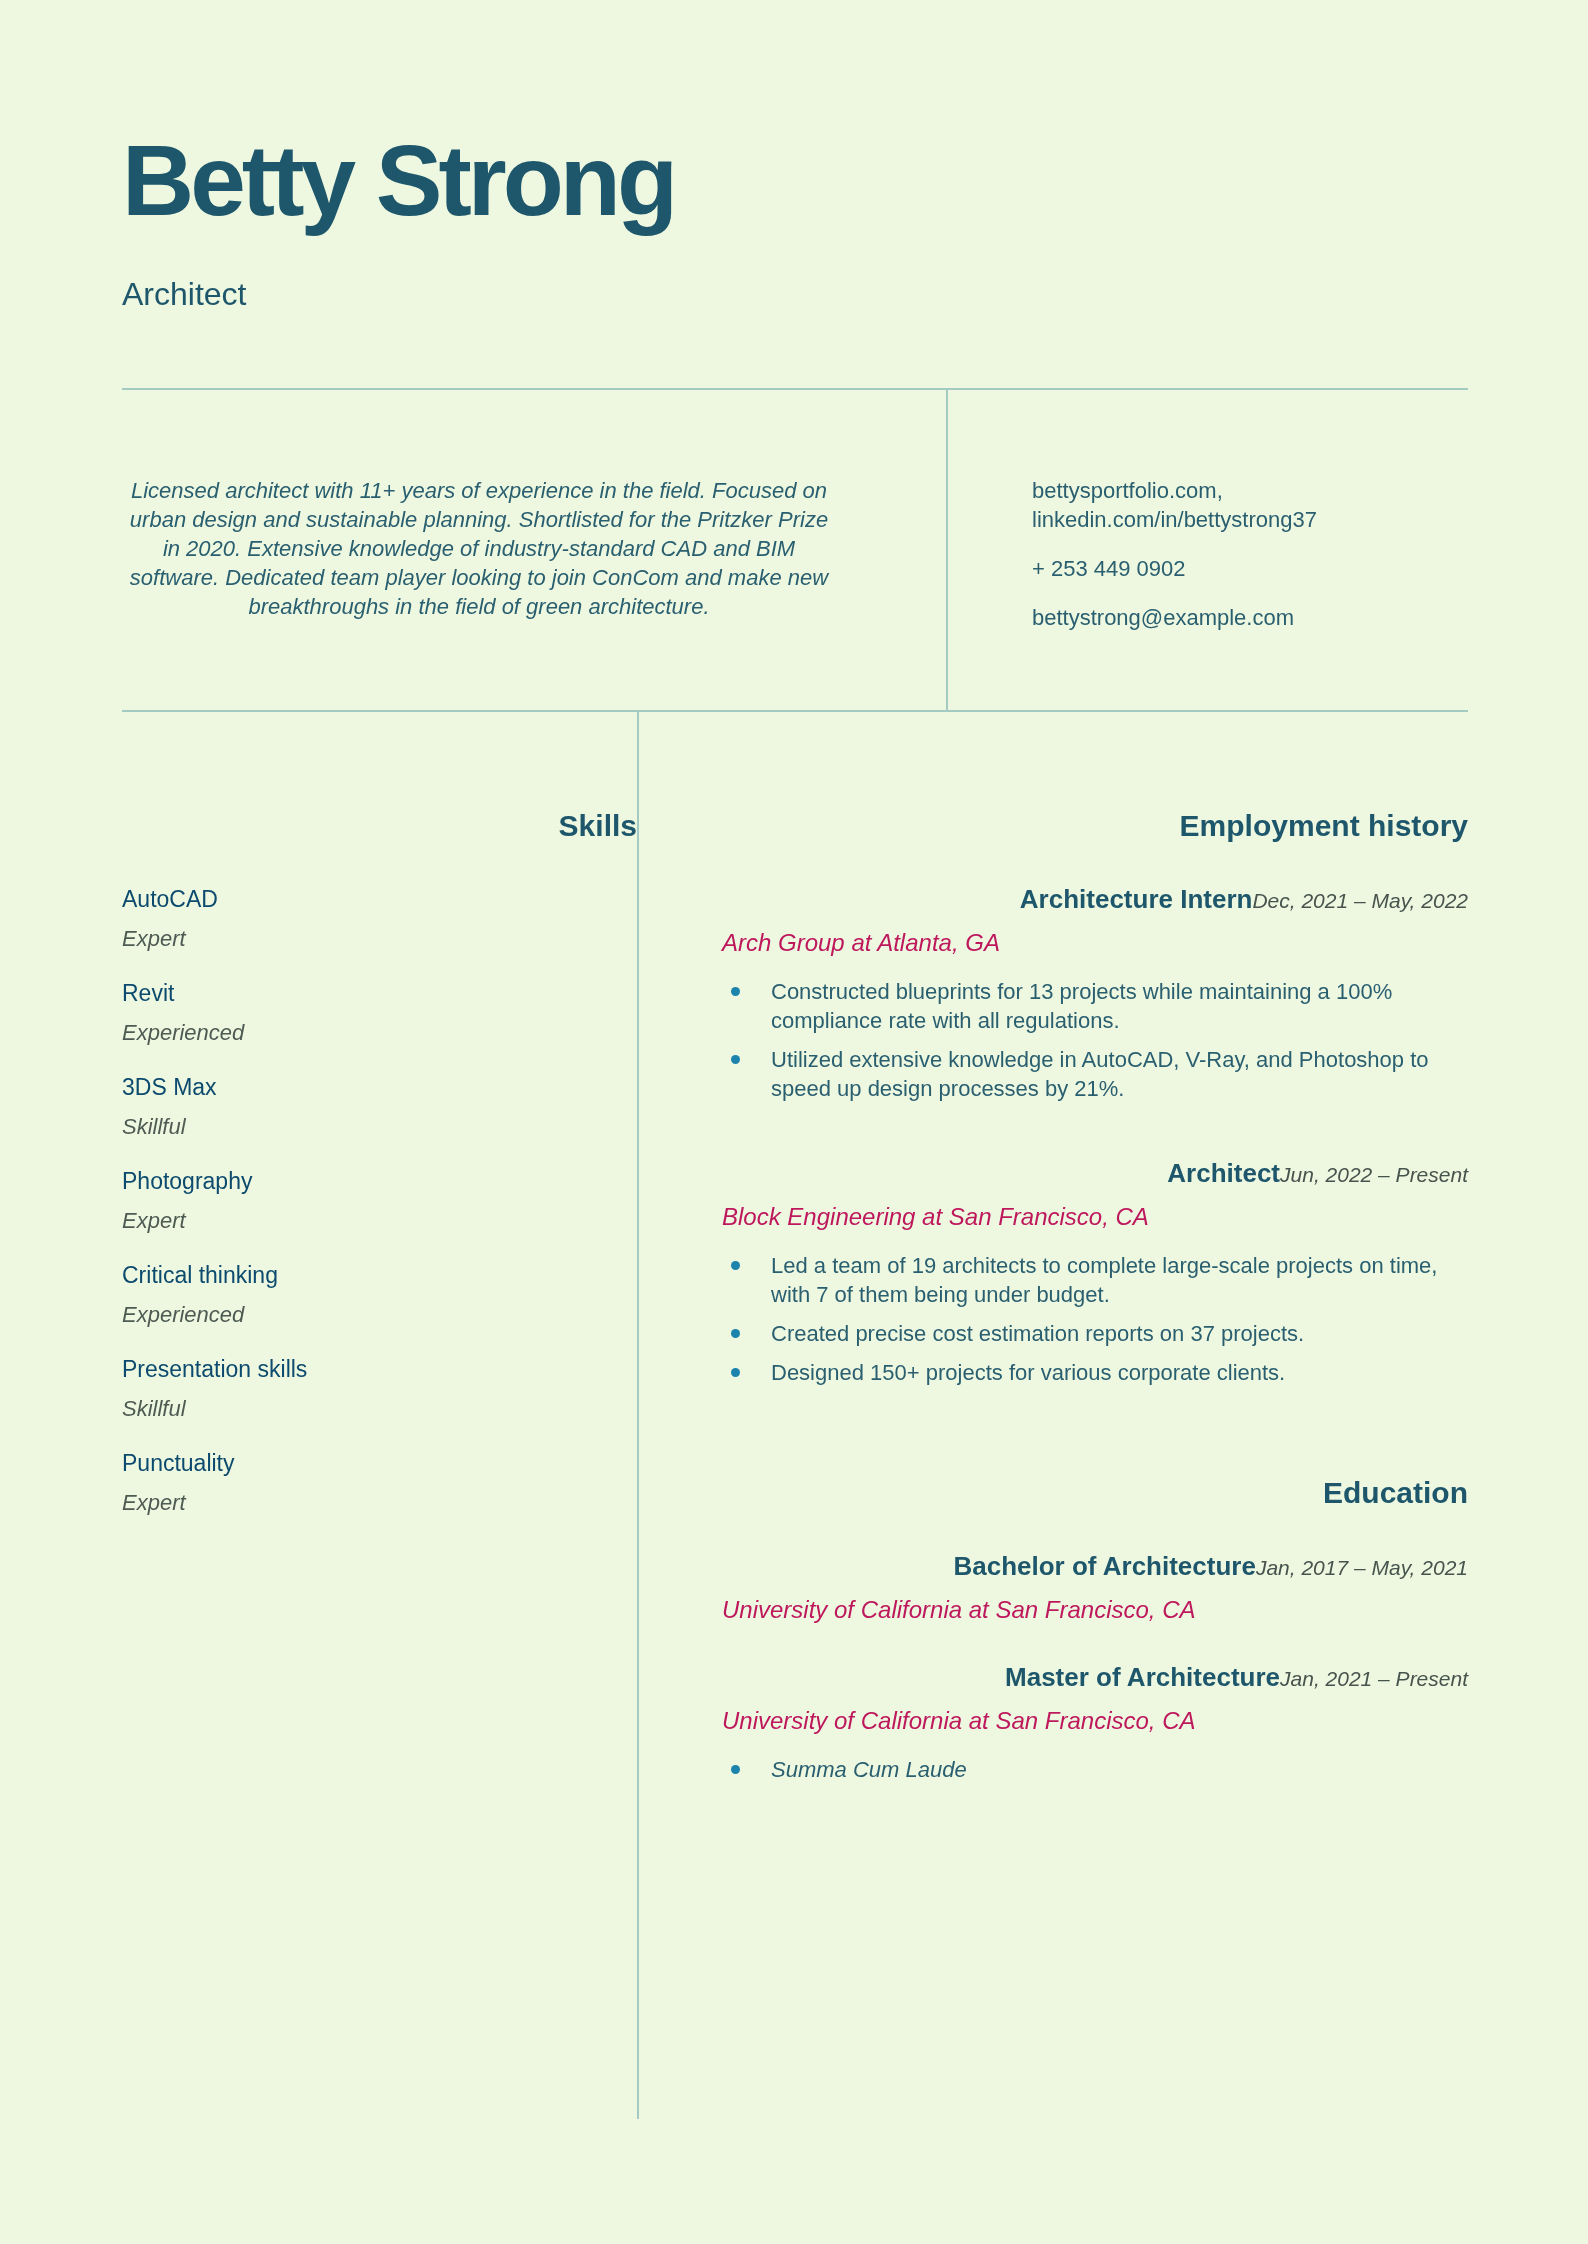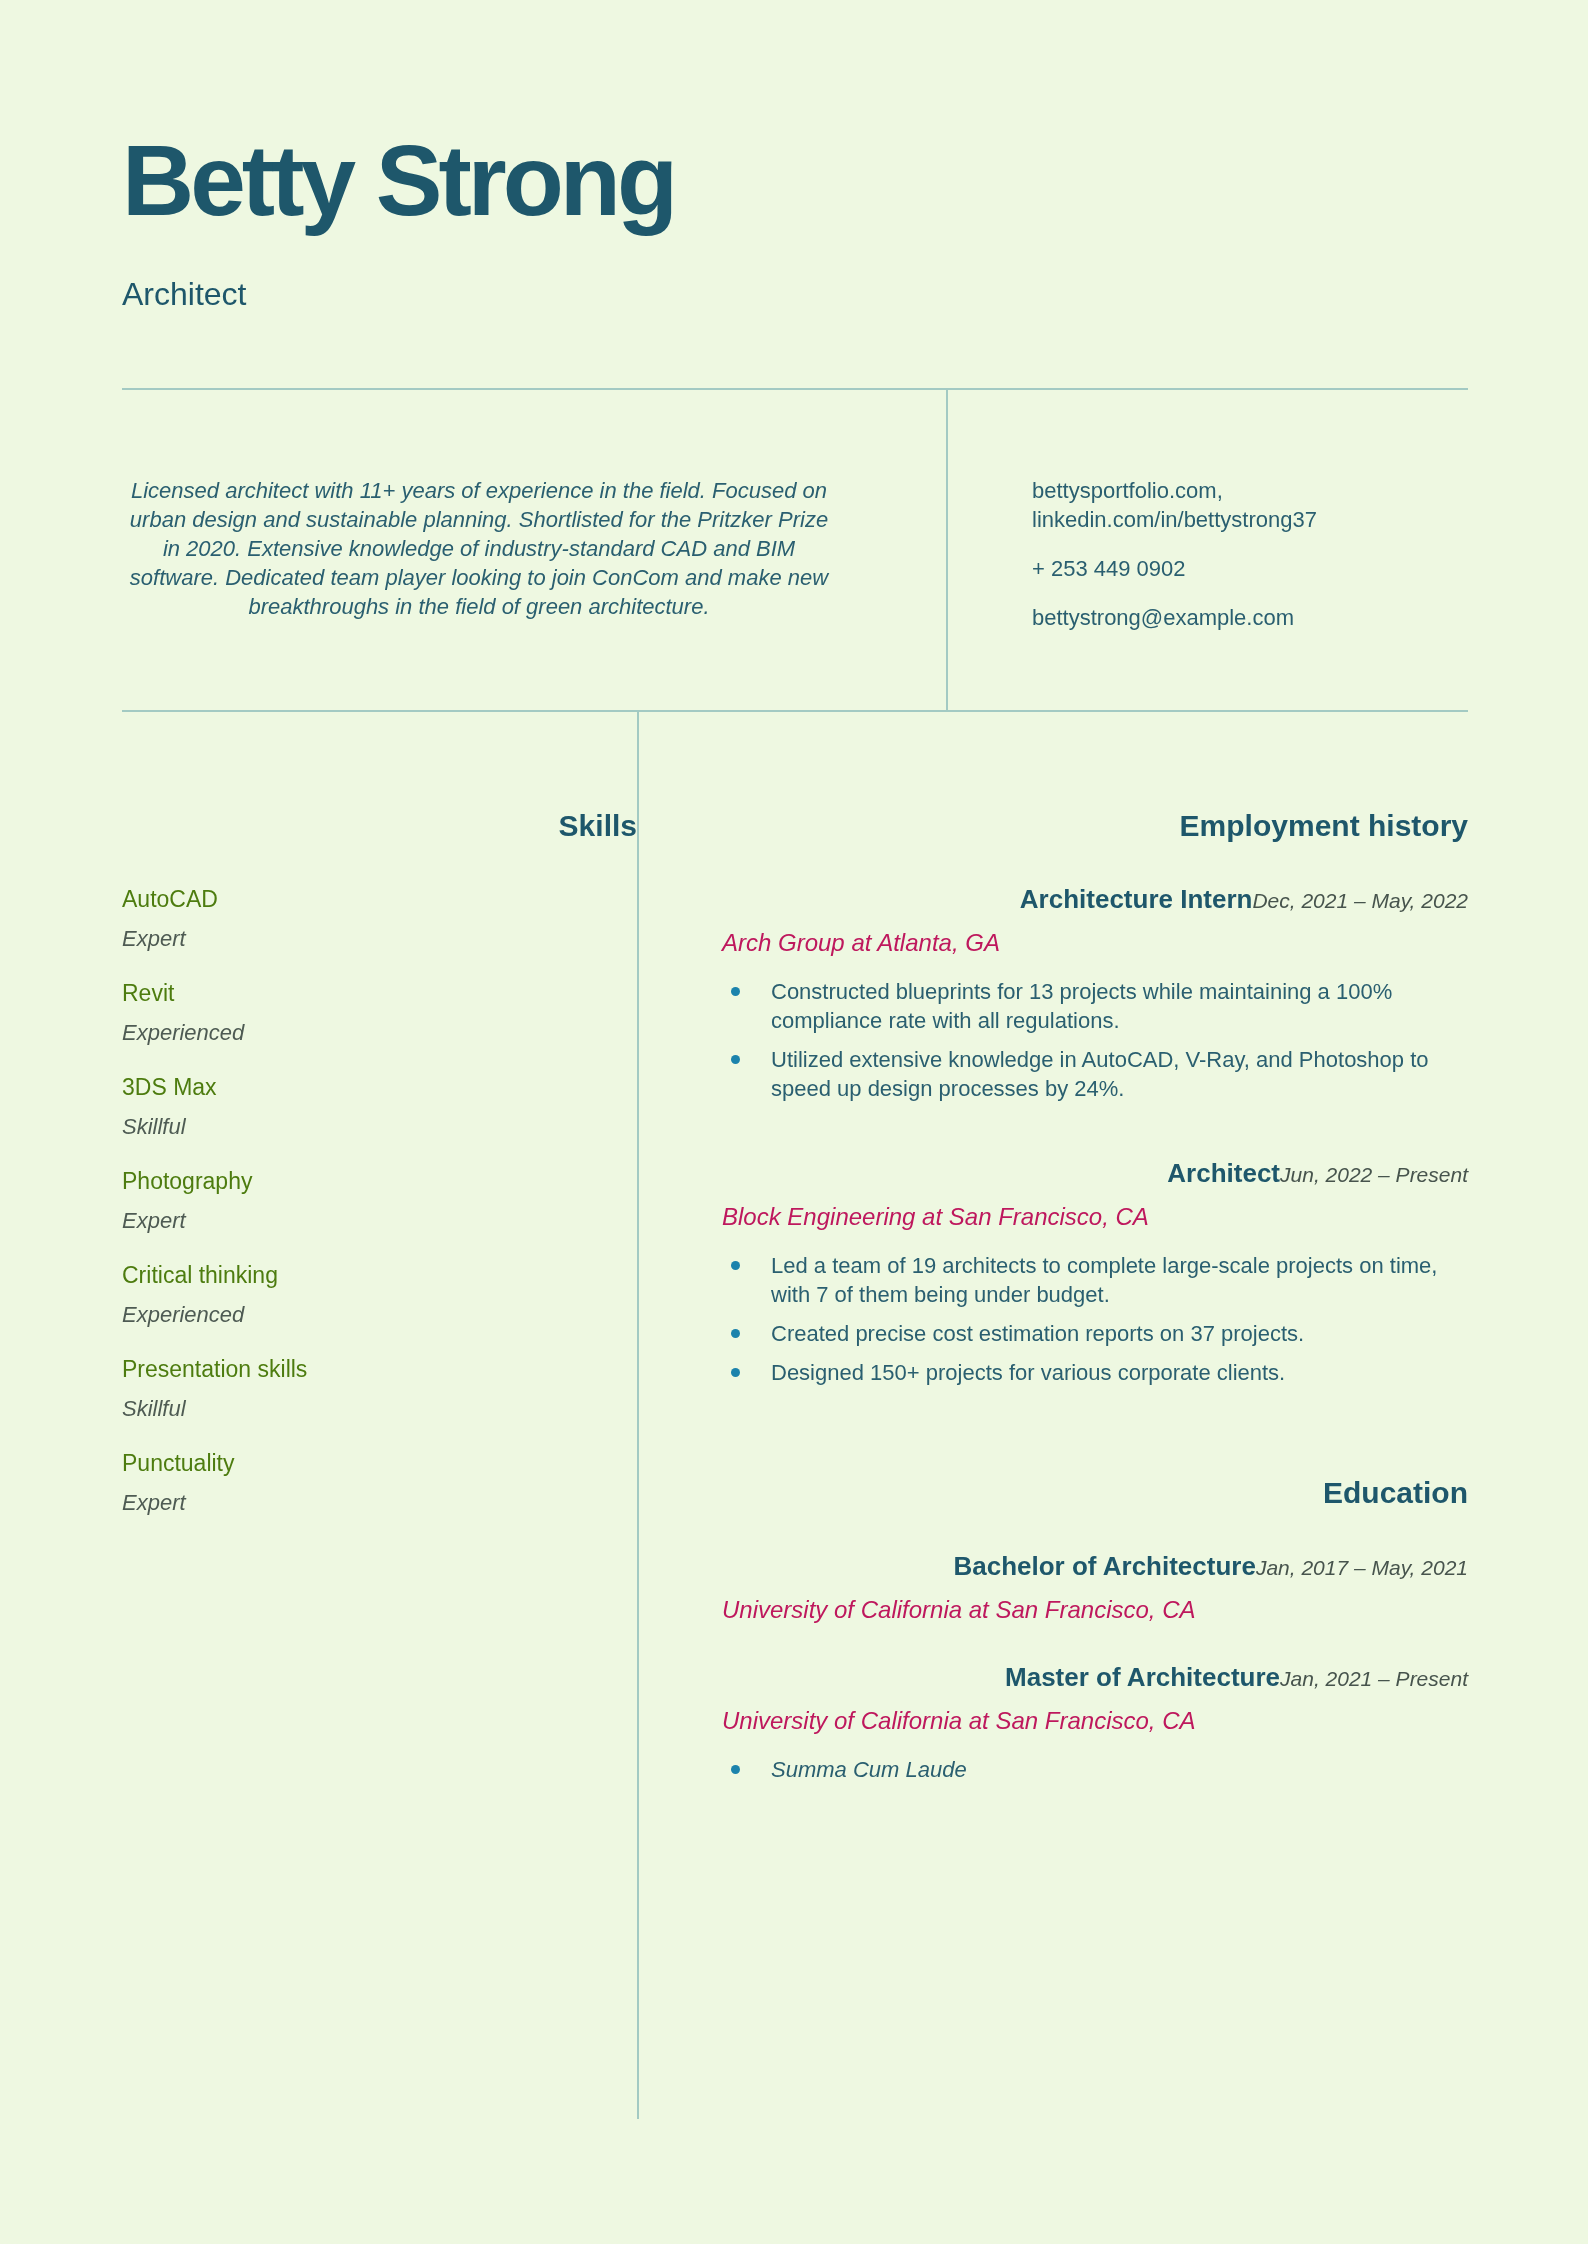--- a/index.html
+++ b/index.html
@@ -73,21 +73,21 @@
   .section-heading {
     margin: 0;
     font-size: 30px;
     line-height: 36px;
     font-weight: 700;
     color: #1e576b;
     text-align: right;
   }
   .skill { margin-top: 28px; }
   .skill:first-of-type { margin-top: 42px; }
-  .skill-name { font-size: 23px; line-height: 27px; color: #4d7c0f; }
+  .skill-name { font-size: 23px; line-height: 27px; color: #0c4a6e; }
   .skill-level {
     margin-top: 13px;
     font-style: italic;
     font-size: 22px;
     line-height: 26px;
     color: #4e5b53;
   }
   .main-col {
     flex: 1;
     box-sizing: border-box;
@@ -217,21 +217,21 @@
           <div class="entry-dates">Dec, 2021 – May, 2022</div>
         </div>
         <div class="entry-org">Arch Group at Atlanta, GA</div>
         <ul class="bullets">
           <li>
             <span class="dot"></span>
             <span>Constructed blueprints for 13 projects while maintaining a 100% compliance rate with all regulations.</span>
           </li>
           <li>
             <span class="dot"></span>
-            <span>Utilized extensive knowledge in AutoCAD, V-Ray, and Photoshop to speed up design processes by 24%.</span>
+            <span>Utilized extensive knowledge in AutoCAD, V-Ray, and Photoshop to speed up design processes by 21%.</span>
           </li>
         </ul>
       </article>
 
       <article class="entry gap-lg">
         <div class="entry-head">
           <h3 class="entry-title">Architect</h3>
           <div class="entry-dates">Jun, 2022 – Present</div>
         </div>
         <div class="entry-org">Block Engineering at San Francisco, CA</div>

